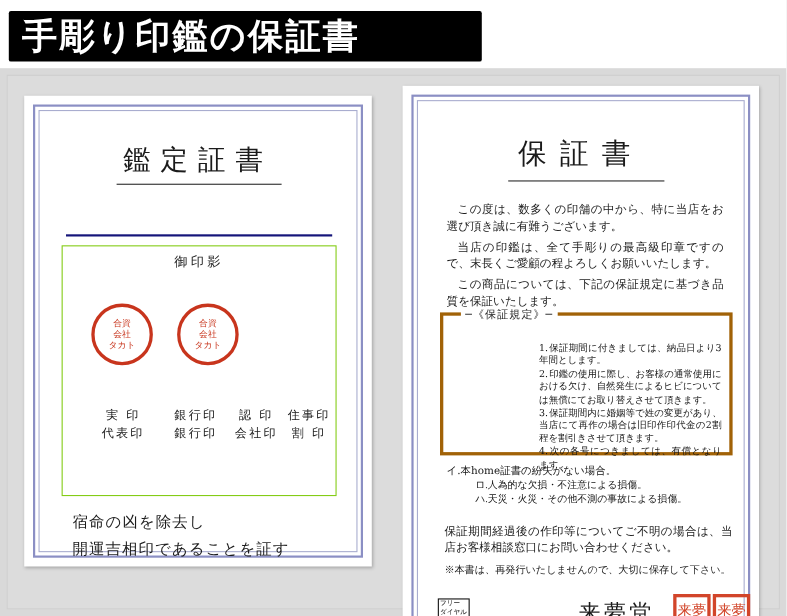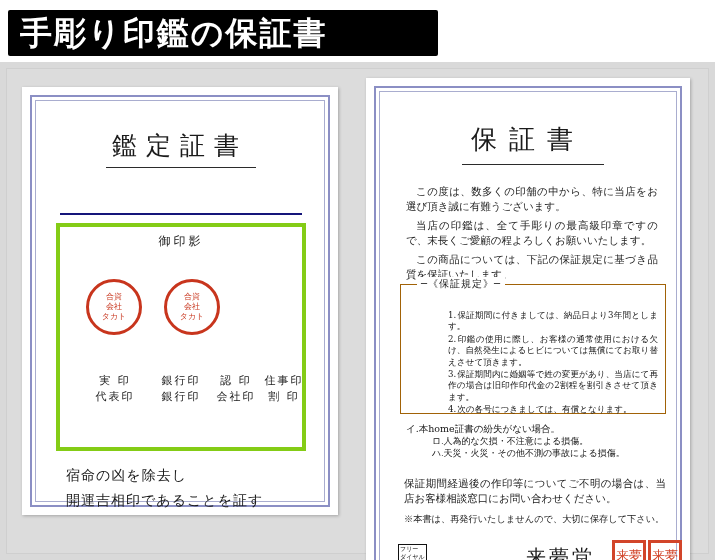--- a/index.html
+++ b/index.html
@@ -142,21 +142,21 @@
     width: 242px;
     height: 2px;
     background: #15157a;
   }
   .seal-box {
     position: absolute;
     left: 24px;
     top: 126px;
     width: 250px;
     height: 228px;
-    border: 4px solid #84cc16;
+    border: 1px solid #84cc16;
     box-sizing: border-box;
   }
   .seal-box-label {
     position: absolute;
     left: 0;
     top: 6px;
     width: 100%;
     text-align: center;
     font-family: "DejaVu Serif", serif;
     font-size: 12px;
@@ -274,21 +274,21 @@
     color: #1b1b1b;
     text-indent: 10px;
     text-align: justify;
   }
   .rules-box {
     position: absolute;
     left: 24px;
     top: 196px;
     width: 266px;
     height: 130px;
-    border: 1px solid #a16207;
+    border: 3px solid #a16207;
     box-sizing: border-box;
   }
   .rules-title {
     position: absolute;
     left: 16px;
     top: -8px;
     background: #ffffff;
     padding: 0 4px;
     font-family: "DejaVu Serif", serif;
     font-size: 10px;
@@ -303,20 +303,21 @@
     right: 7px;
   }
   .rules-list li {
     font-family: "DejaVu Serif", serif;
     font-size: 8.6px;
     line-height: 11.4px;
     color: #141414;
     text-align: justify;
     margin-bottom: 1px;
     list-style: none;
+    margin-left: 40px;
   }
   .rules-list li .num { margin-right: 1px; }
   .r-notes {
     position: absolute;
     left: 30px;
     top: 334px;
     width: 258px;
   }
   .r-notes .note-head {
     font-family: "DejaVu Serif", serif;

